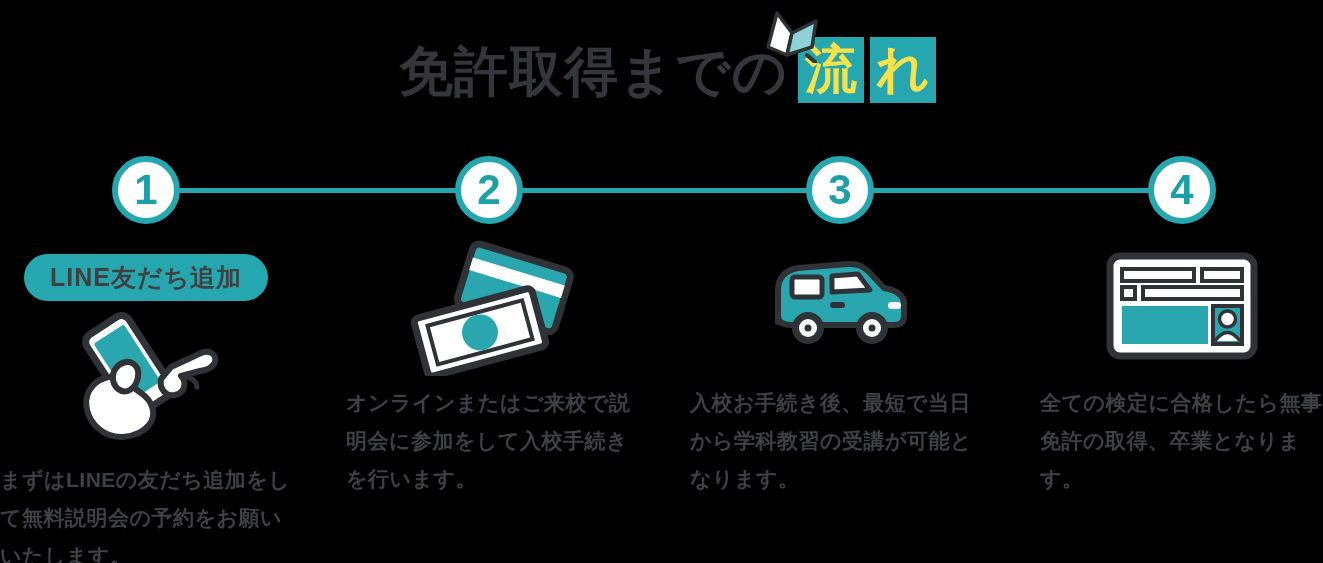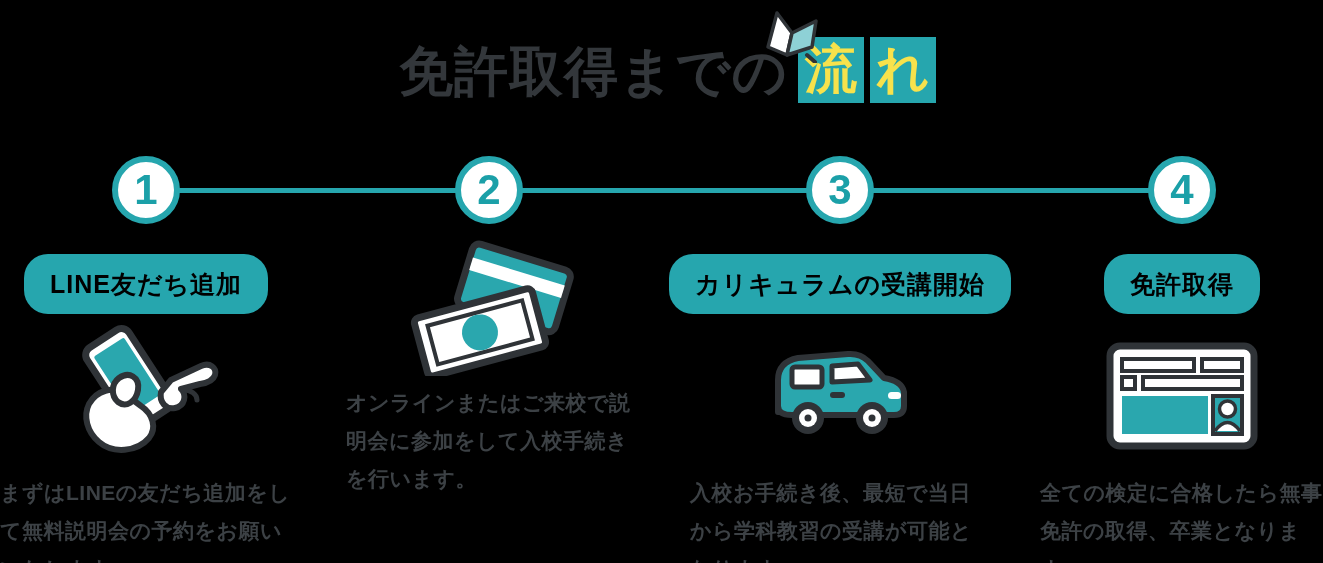--- a/index.html
+++ b/index.html
@@ -73,24 +73,24 @@
     display: flex;
     align-items: center;
     justify-content: center;
     font-size: 42px;
     font-weight: 700;
     color: #1BA0A8;
     z-index: 2;
   }
   .step-pill {
     margin-top: 30px;
-    height: 60px;
+    height: 47px;
     border-radius: 24px;
     background: #26A6AE;
-    color: #000000;
+    color: #404040;
     font-size: 25px;
     font-weight: 700;
     letter-spacing: 1px;
     display: flex;
     align-items: center;
     justify-content: center;
     padding: 0 26px;
     white-space: nowrap;
   }
   .step-icon {
@@ -171,21 +171,20 @@
   </div>
   <div class="step-desc">オンラインまたはご来校で説
 明会に参加をして入校手続き
 を行います。</div>
 </div>
 
 <div class="step-col col-3">
   <div class="step-circle">
     <span>3</span>
   </div>
-  <div class="step-pill">カリキュラムの受講開始</div>
   <div class="step-icon">
     <svg width="160" height="125" viewBox="0 0 160 125">
       <path d="M 18 78 L 18 46 Q 18 28 38 24 L 88 20 Q 100 19 108 27 L 124 44 Q 142 47 144 58 L 144 72 Q 144 81 134 81 L 32 81 Q 18 81 18 72 Z" fill="#2AA7AE" stroke="#2F3337" stroke-width="6" stroke-linejoin="round"></path>
       <rect x="32" y="33" width="30" height="20" rx="3" fill="#FFFFFF" stroke="#2F3337" stroke-width="5"></rect>
       <path d="M 72 32 L 98 30 L 110 46 L 72 48 Z" fill="#FFFFFF" stroke="#2F3337" stroke-width="5" stroke-linejoin="round"></path>
       <rect x="70" y="58" width="15" height="6" rx="3" fill="#2F3337"></rect>
       <rect x="128" y="58" width="13" height="7" rx="3.5" fill="#FFFFFF"></rect>
       <circle cx="48" cy="84" r="16" fill="#2F3337"></circle>
       <circle cx="48" cy="84" r="9" fill="#FFFFFF"></circle>
       <circle cx="48" cy="84" r="3.5" fill="#2F3337"></circle>
@@ -196,21 +195,20 @@
   </div>
   <div class="step-desc">入校お手続き後、最短で当日
 から学科教習の受講が可能と
 なります。</div>
 </div>
 
 <div class="step-col col-4">
   <div class="step-circle">
     <span>4</span>
   </div>
-  <div class="step-pill">免許取得</div>
   <div class="step-icon">
     <svg width="160" height="125" viewBox="0 0 160 125">
       <rect x="8" y="12" width="144" height="100" rx="10" fill="#FFFFFF" stroke="#2F3337" stroke-width="7"></rect>
       <rect x="20" y="25" width="72" height="12" fill="#FFFFFF" stroke="#2F3337" stroke-width="4"></rect>
       <rect x="100" y="25" width="40" height="12" fill="#FFFFFF" stroke="#2F3337" stroke-width="4"></rect>
       <rect x="20" y="43" width="13" height="12" fill="#FFFFFF" stroke="#2F3337" stroke-width="4"></rect>
       <rect x="41" y="43" width="99" height="12" fill="#FFFFFF" stroke="#2F3337" stroke-width="4"></rect>
       <rect x="20" y="62" width="86" height="38" fill="#2AA7AE"></rect>
       <rect x="111" y="62" width="29" height="38" fill="#2AA7AE" stroke="#2F3337" stroke-width="4"></rect>
       <circle cx="125.5" cy="75" r="8" fill="#FFFFFF" stroke="#2F3337" stroke-width="3.5"></circle>

